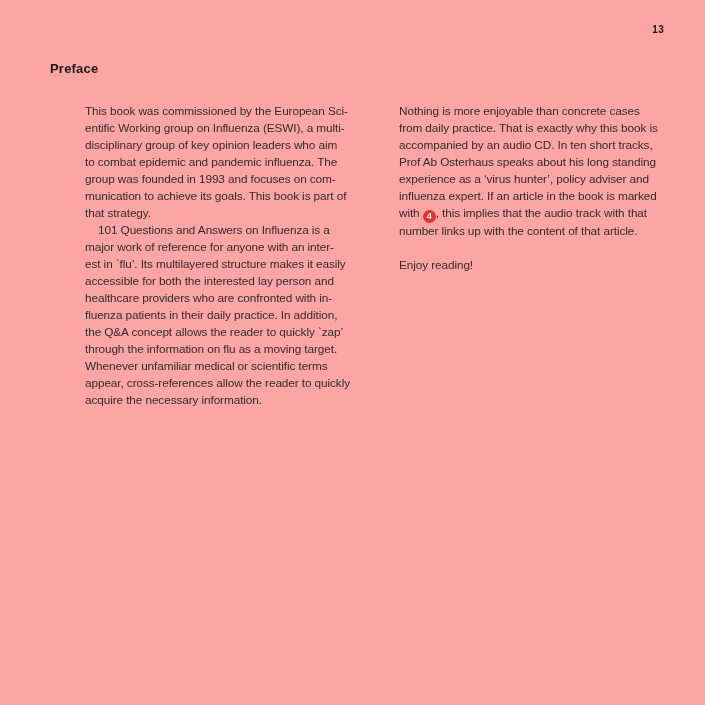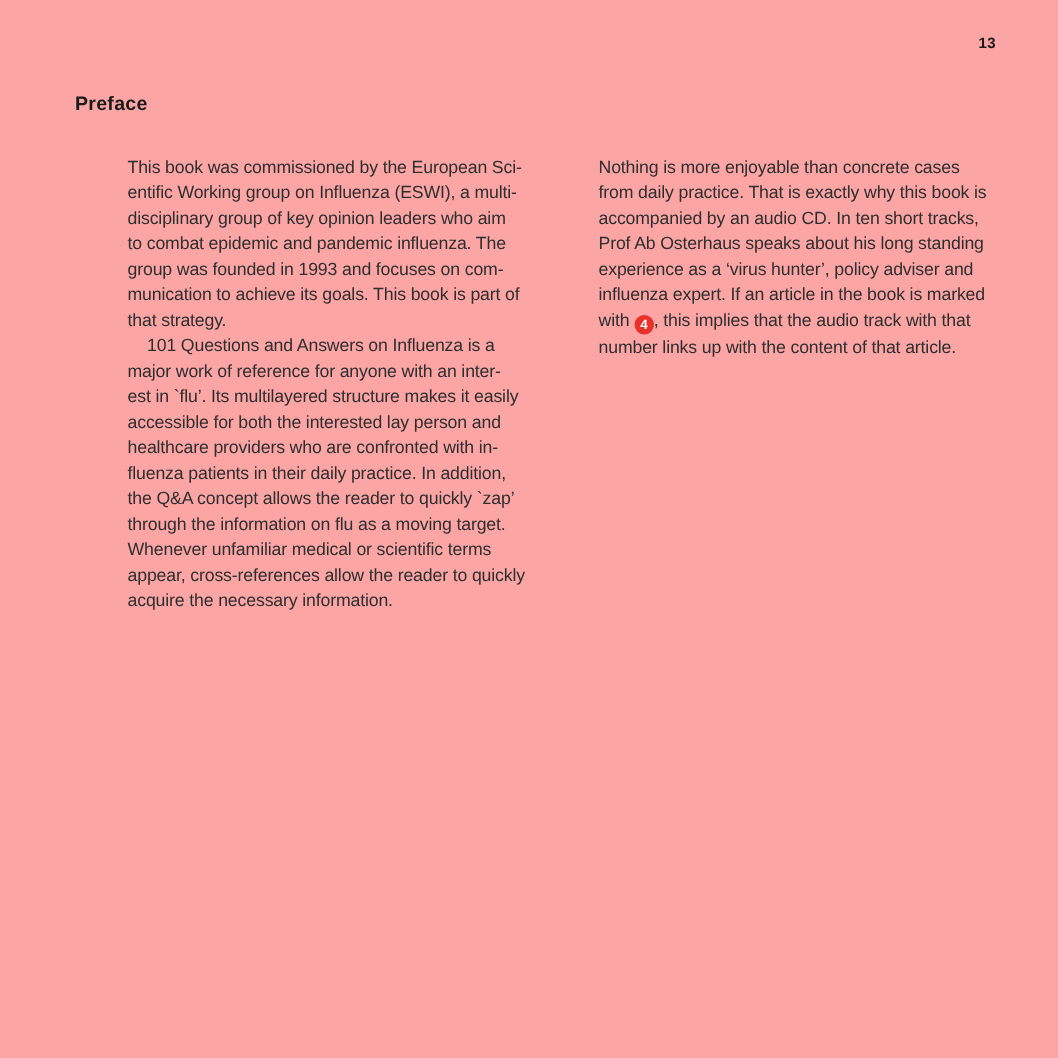--- a/index.html
+++ b/index.html
@@ -114,17 +114,18 @@
 
     <div class="col">
       <p class="body-text"><span>Nothing is more enjoyable than concrete cases
 from daily practice. That is exactly why this book is
 accompanied by an audio CD. In ten short tracks,
 Prof Ab Osterhaus speaks about his long standing
 experience as a ‘virus hunter’, policy adviser and
 influenza expert. If an article in the book is marked
 with </span><span class="audio-badge">4</span><span>, this implies that the audio track with that
 number links up with the content of that article.</span></p>
+      <p class="body-text closing-para">Enjoy reading!</p>
     </div>
 
   </div>
 
 </div>
 
 </body></html>

